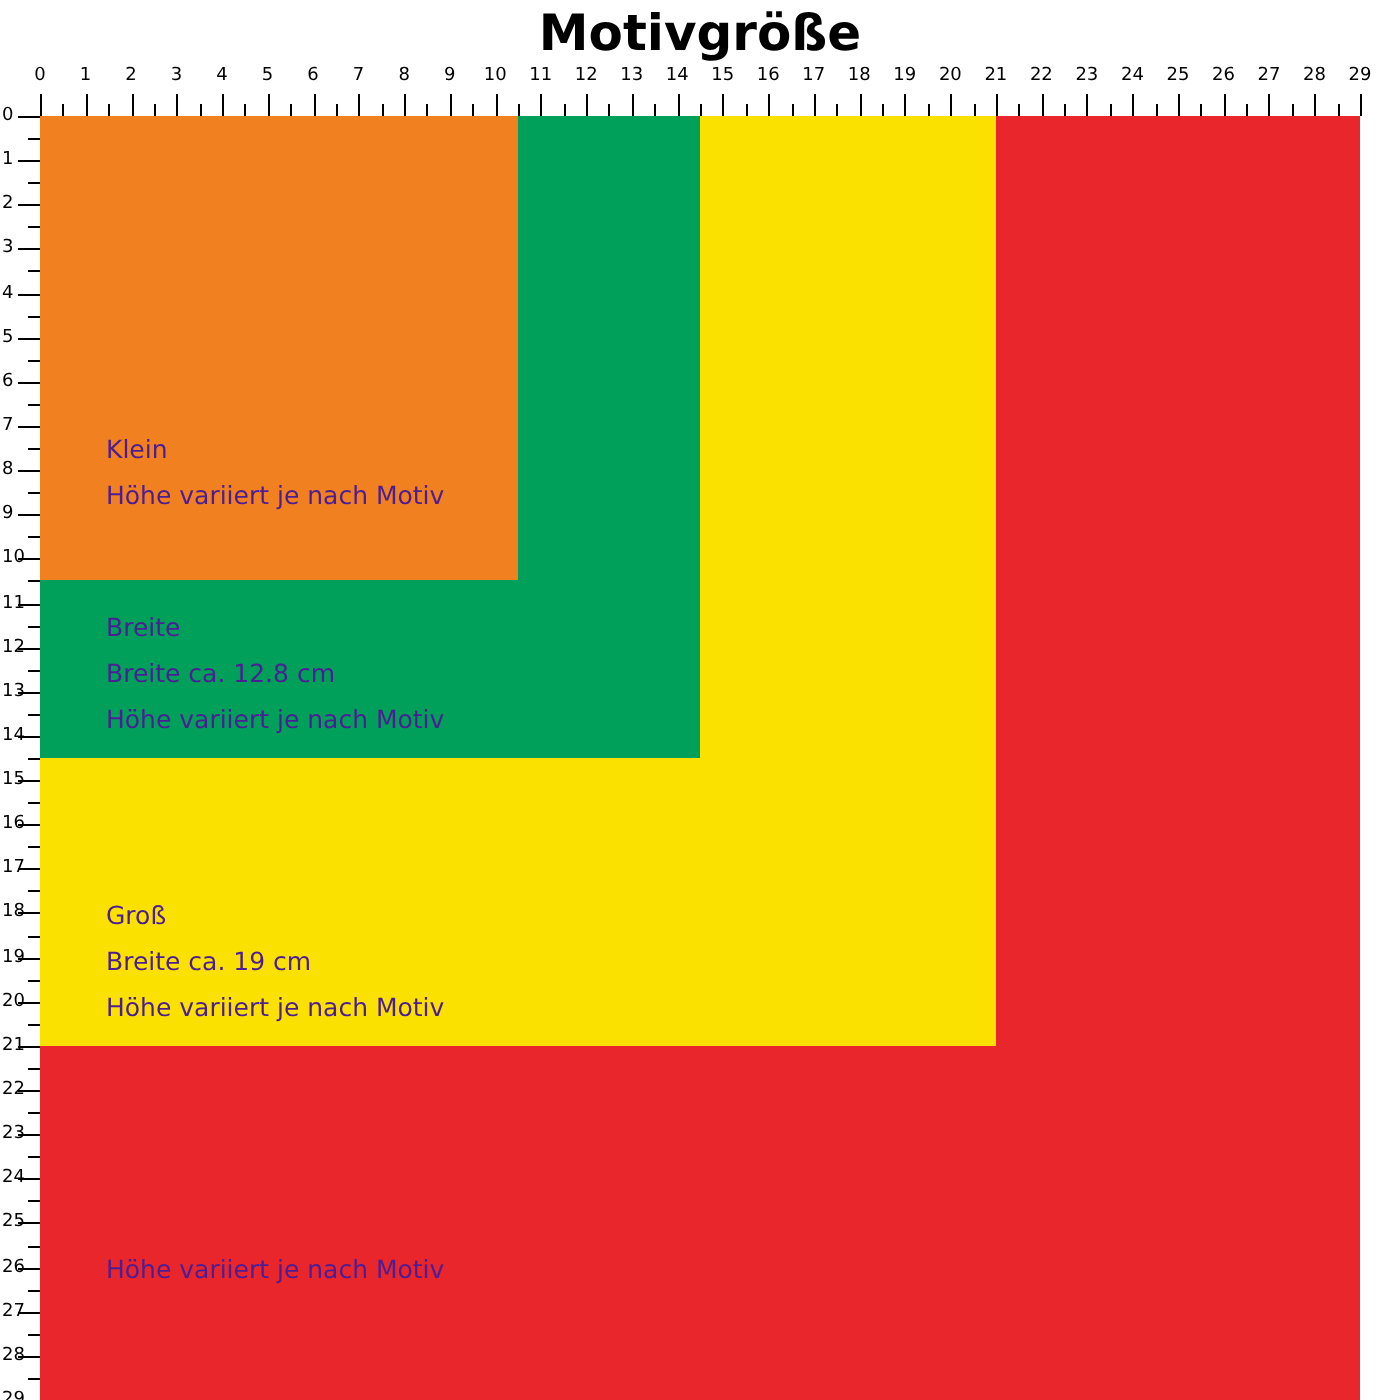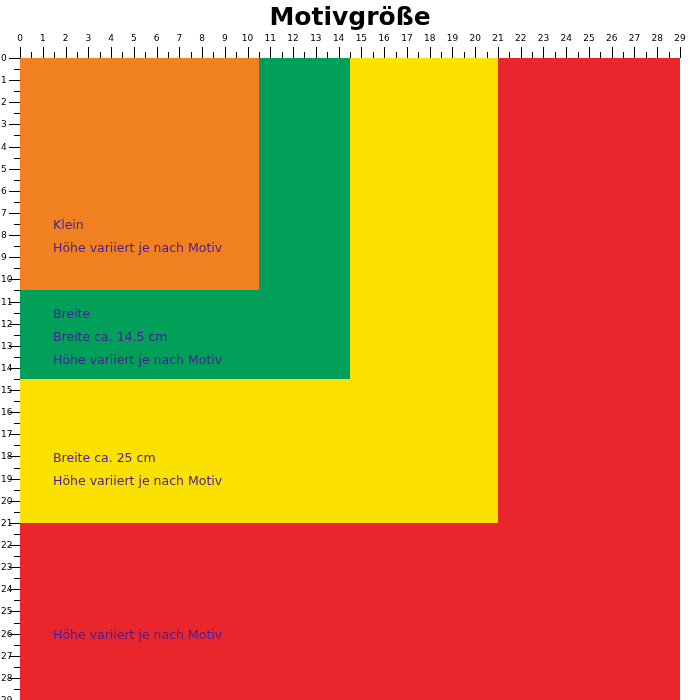--- a/index.html
+++ b/index.html
@@ -294,27 +294,28 @@
       <div class="tick-label-left" style="top: 642px;">29</div>
     </div>
 
   <div id="canvas">
       <div class="block" style="width: 660px; height: 642px; background: rgb(232, 38, 43); z-index: 1;"></div>
       <div class="block-labels" style="z-index: 10; top: 565px;">
         <div>Höhe variiert je nach Motiv</div>
       </div>
       <div class="block" style="width: 477.931px; height: 464.897px; background: rgb(250, 225, 0); z-index: 2;"></div>
       <div class="block-labels" style="z-index: 20; top: 387.897px;">
-        <div>Breite ca. 25 cm</div>
+        <div class="lbl-name">Groß</div>
+        <div>Breite ca. 19 cm</div>
         <div>Höhe variiert je nach Motiv</div>
       </div>
       <div class="block" style="width: 330px; height: 321px; background: rgb(0, 160, 90); z-index: 3;"></div>
       <div class="block-labels" style="z-index: 30; top: 244px;">
         <div class="lbl-name">Breite</div>
-        <div>Breite ca. 14.5 cm</div>
+        <div>Breite ca. 12.8 cm</div>
         <div>Höhe variiert je nach Motiv</div>
       </div>
       <div class="block" style="width: 238.966px; height: 232.448px; background: rgb(240, 128, 32); z-index: 4;"></div>
       <div class="block-labels" style="z-index: 40; top: 155.448px;">
         <div class="lbl-name">Klein</div>
         <div>Höhe variiert je nach Motiv</div>
       </div>
     </div>
 
 </div>

